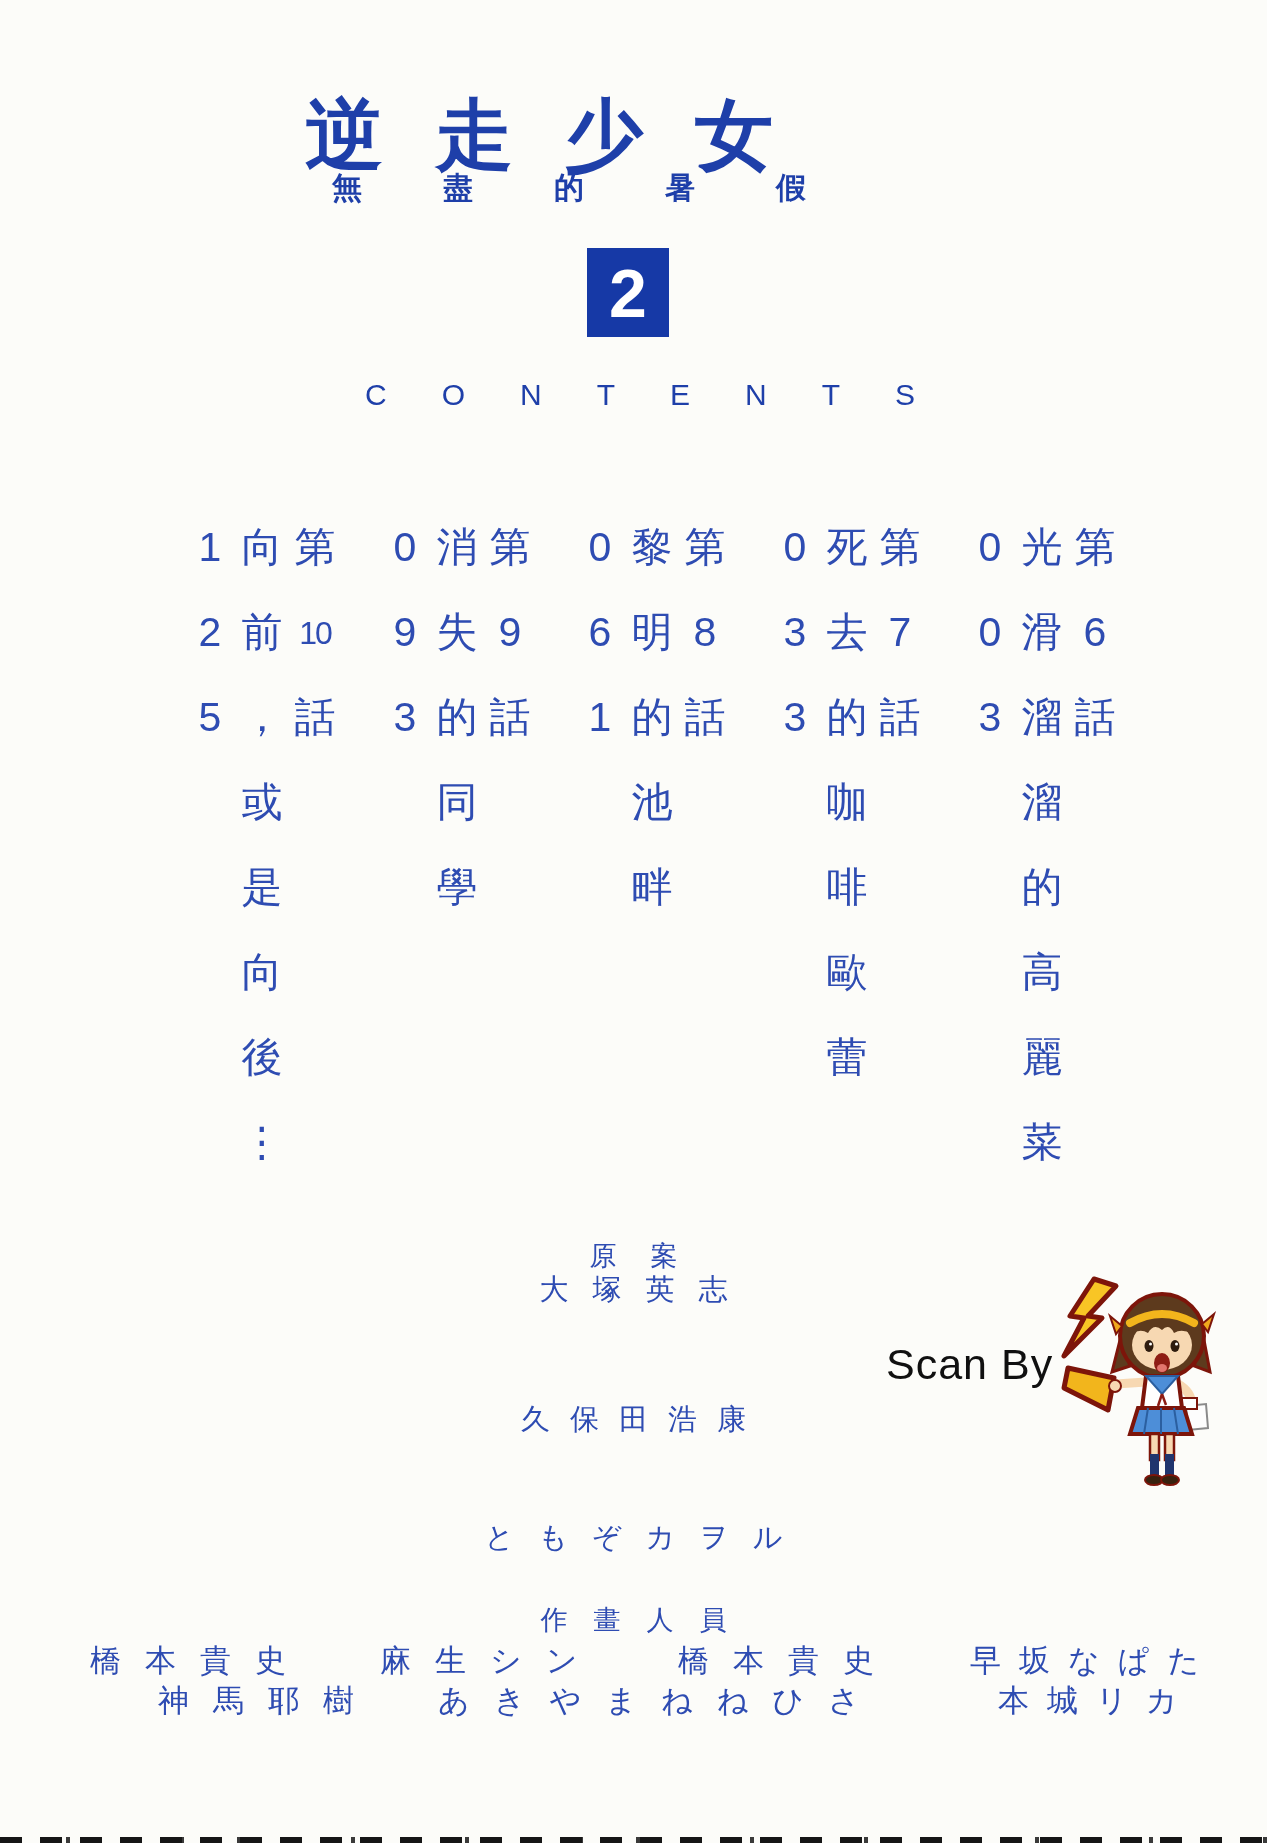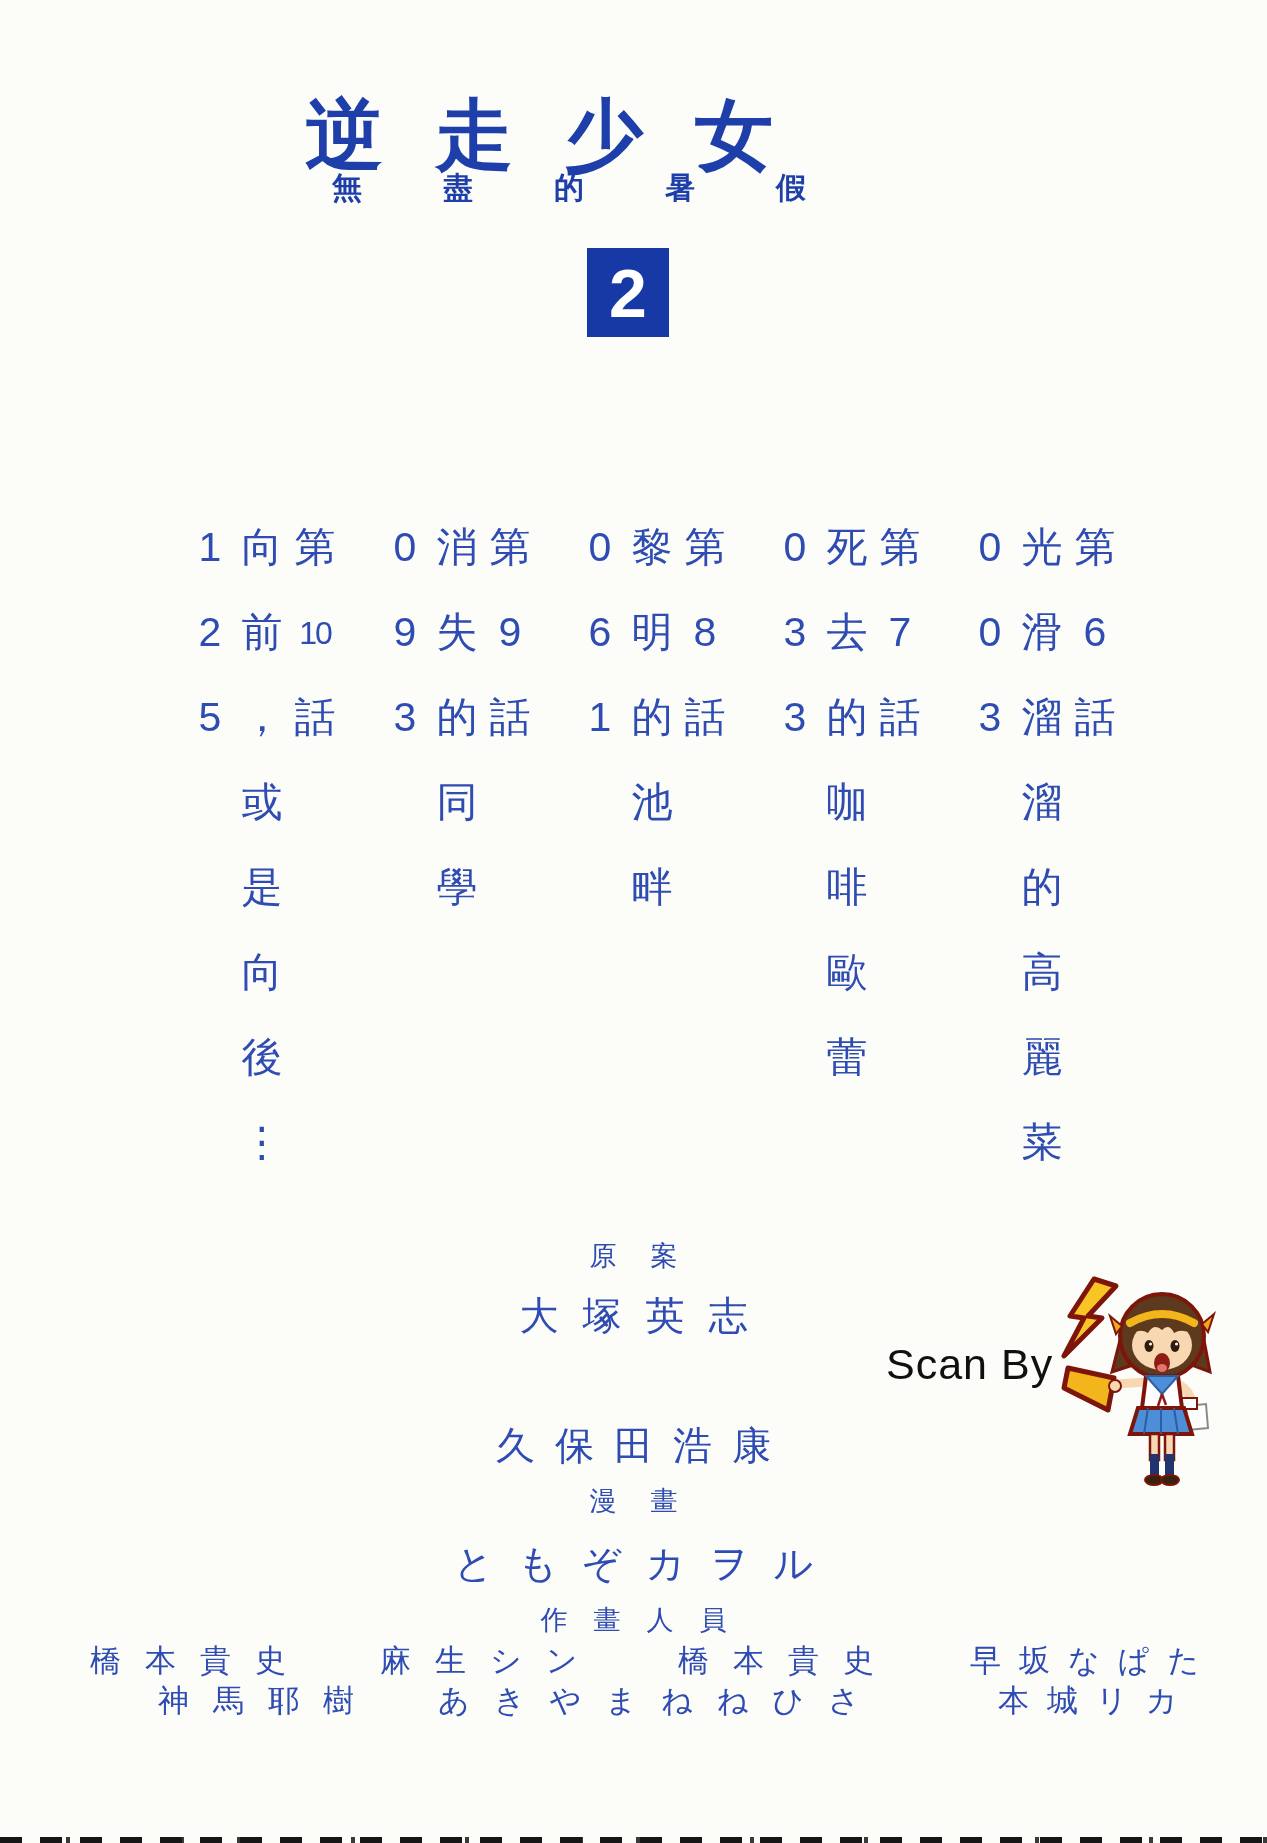--- a/index.html
+++ b/index.html
@@ -43,23 +43,22 @@
   }
   .toc-num-wide{font-size:32px;letter-spacing:-2px;}
   
   .credit-role{
     position:absolute;left:0;width:100%;text-align:center;
     font-size:27px;letter-spacing:34px;text-indent:34px;white-space:nowrap;
     color:var(--text-blue,#2e4cb2);
   }
   .credit-name{
     position:absolute;left:0;width:100%;text-align:center;
-    font-size:39px;letter-spacing:24px;text-indent:24px;white-space:nowrap;
+    font-size:29px;letter-spacing:24px;text-indent:24px;white-space:nowrap;
     color:var(--text-blue,#2e4cb2);
-    margin-top:19px;
   }
   .staff{
     position:absolute;font-size:31px;letter-spacing:24px;white-space:nowrap;
     color:var(--text-blue,#2e4cb2);
   }
   
   .scan-line1{
     position:absolute;left:886px;top:1340px;
     font-size:43px;font-weight:normal;letter-spacing:1px;
     color:var(--scan-text,#101010);
@@ -83,20 +82,21 @@
 
 <div class="page">
 
   <div class="book-title">逆走少女</div>
   <div class="book-subtitle">無盡的暑假</div>
 
   <div class="volume-box">
     <span>2</span>
   </div>
 
+  <div class="contents-heading">CONTENTS</div>
 
   <div class="toc">
       <div class="toc-group" style="left: 970px;">
         <div class="toc-strip toc-digits">
           <div class="toc-cell">0</div>
           <div class="toc-cell">0</div>
           <div class="toc-cell">3</div>
         </div>
         <div class="toc-strip toc-title">
           <div class="toc-cell">光</div>
@@ -195,21 +195,20 @@
           <div class="toc-cell">話</div>
         </div>
       </div>
     </div>
 
   <div class="credit-role" style="top:1238px">原案</div>
   <div class="credit-name" style="top:1270px">大塚英志</div>
 
   <div class="credit-name" style="top:1400px;letter-spacing:20px;text-indent:20px">久保田浩康</div>
 
-  <div class="credit-role" style="top:1483px">漫畫</div>
   <div class="credit-name" style="top:1518px">ともぞカヲル</div>
 
   <div class="credit-role" style="top:1602px;letter-spacing:26px;text-indent:26px">作畫人員</div>
 
   <span class="staff" style="left:90px;top:1640px">橋本貴史</span>
   <span class="staff" style="left:380px;top:1640px">麻生シン</span>
   <span class="staff" style="left:678px;top:1640px">橋本貴史</span>
   <span class="staff" style="left:970px;top:1640px;letter-spacing:18px">早坂なぱた</span>
 
   <span class="staff" style="left:158px;top:1680px">神馬耶樹</span>

